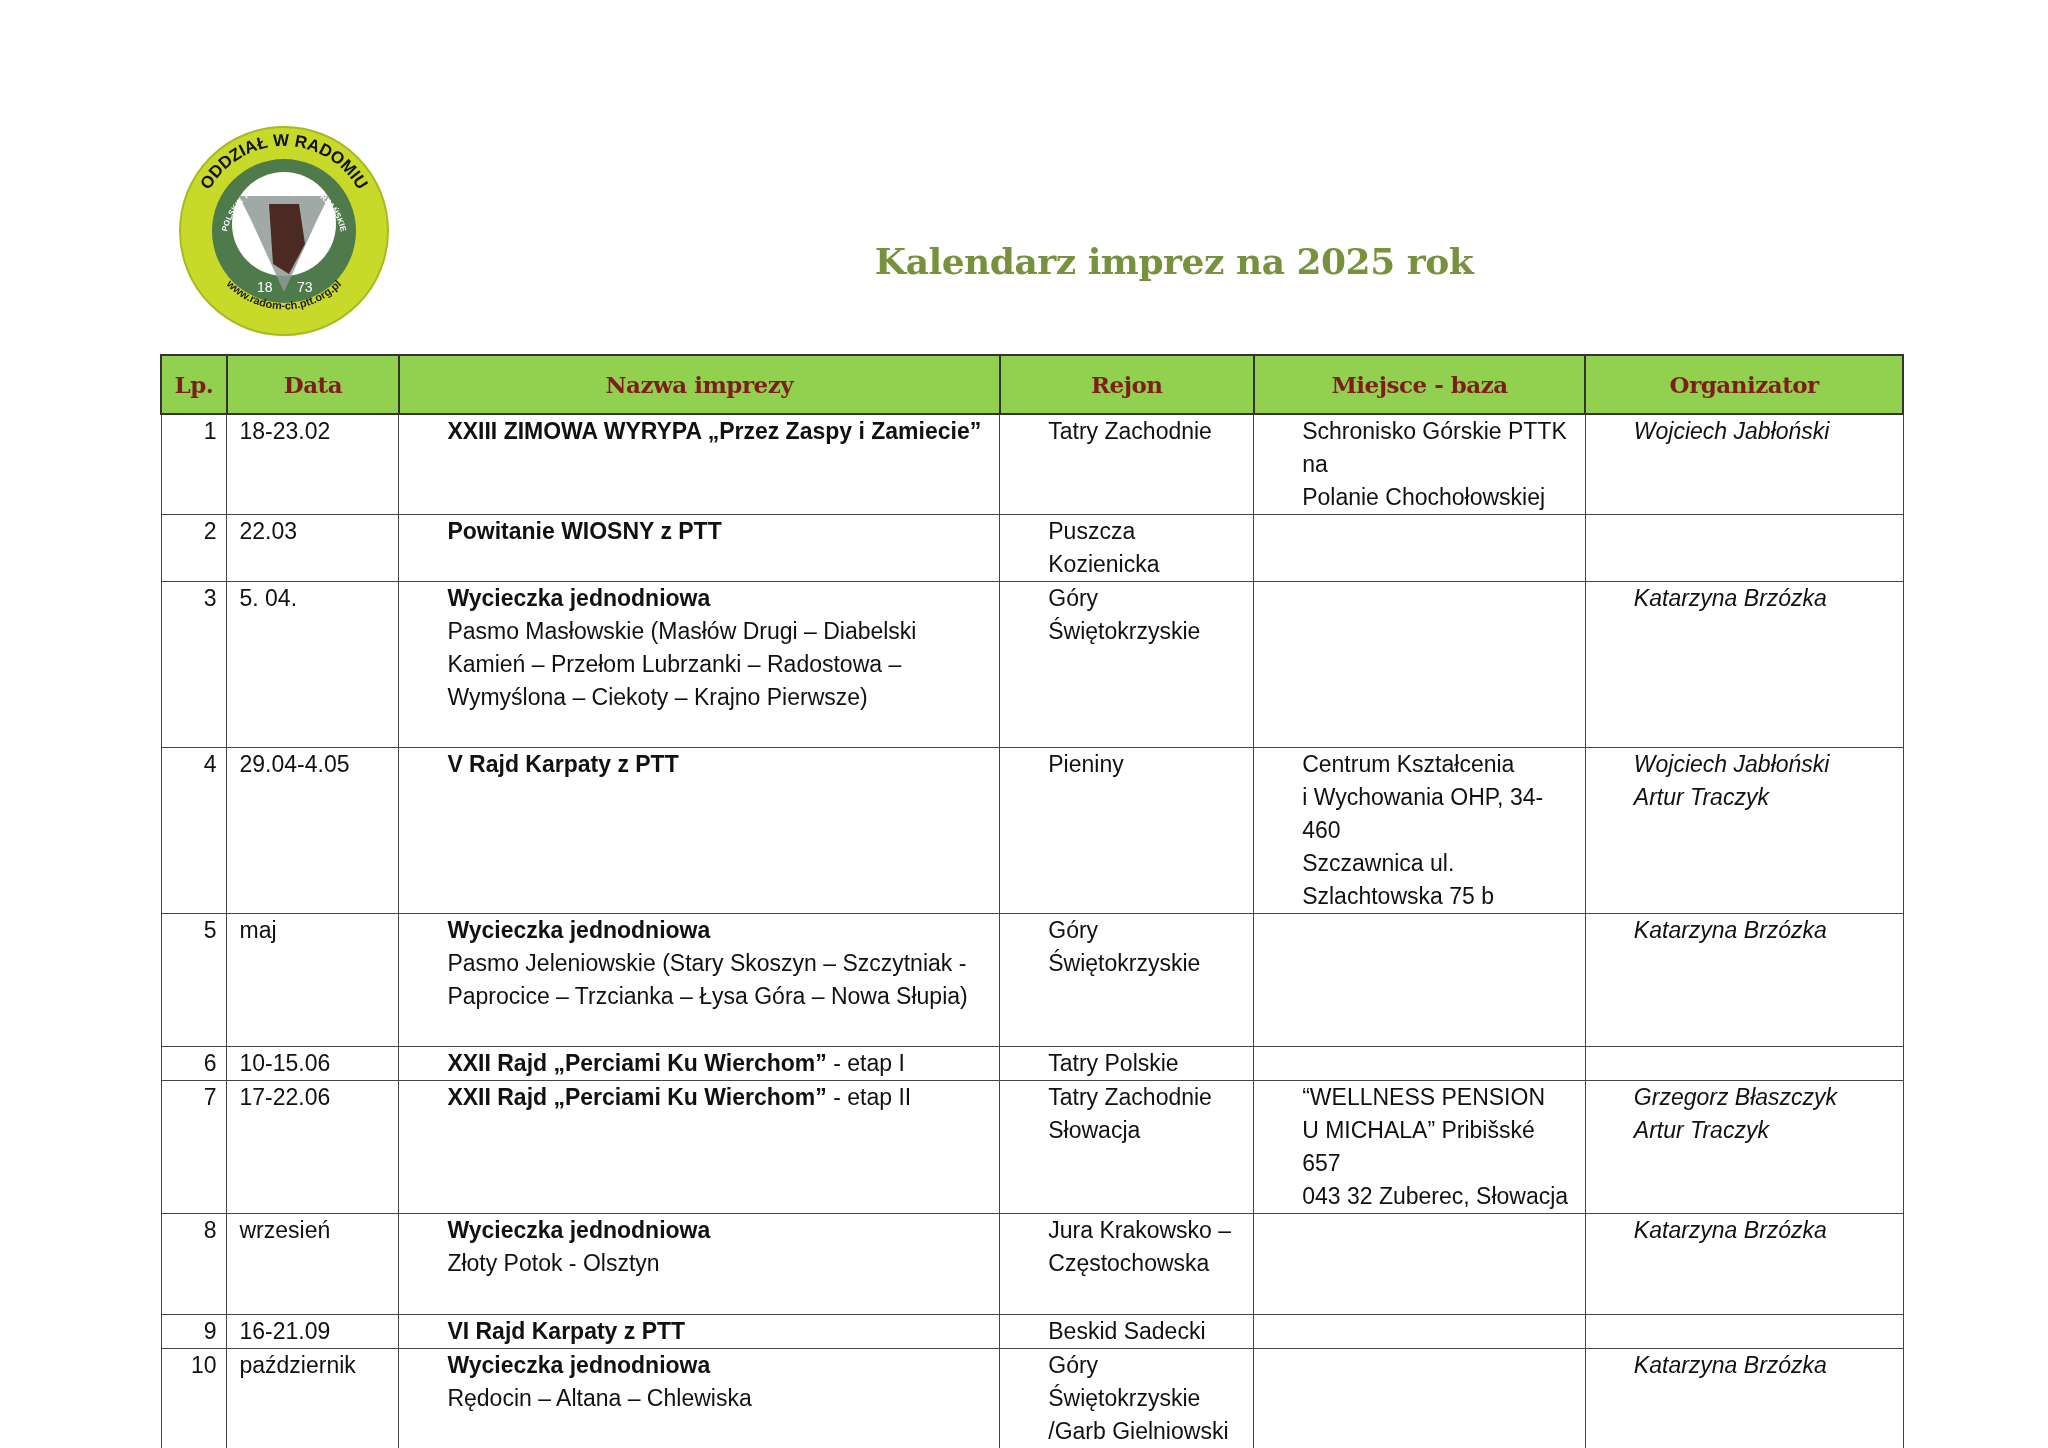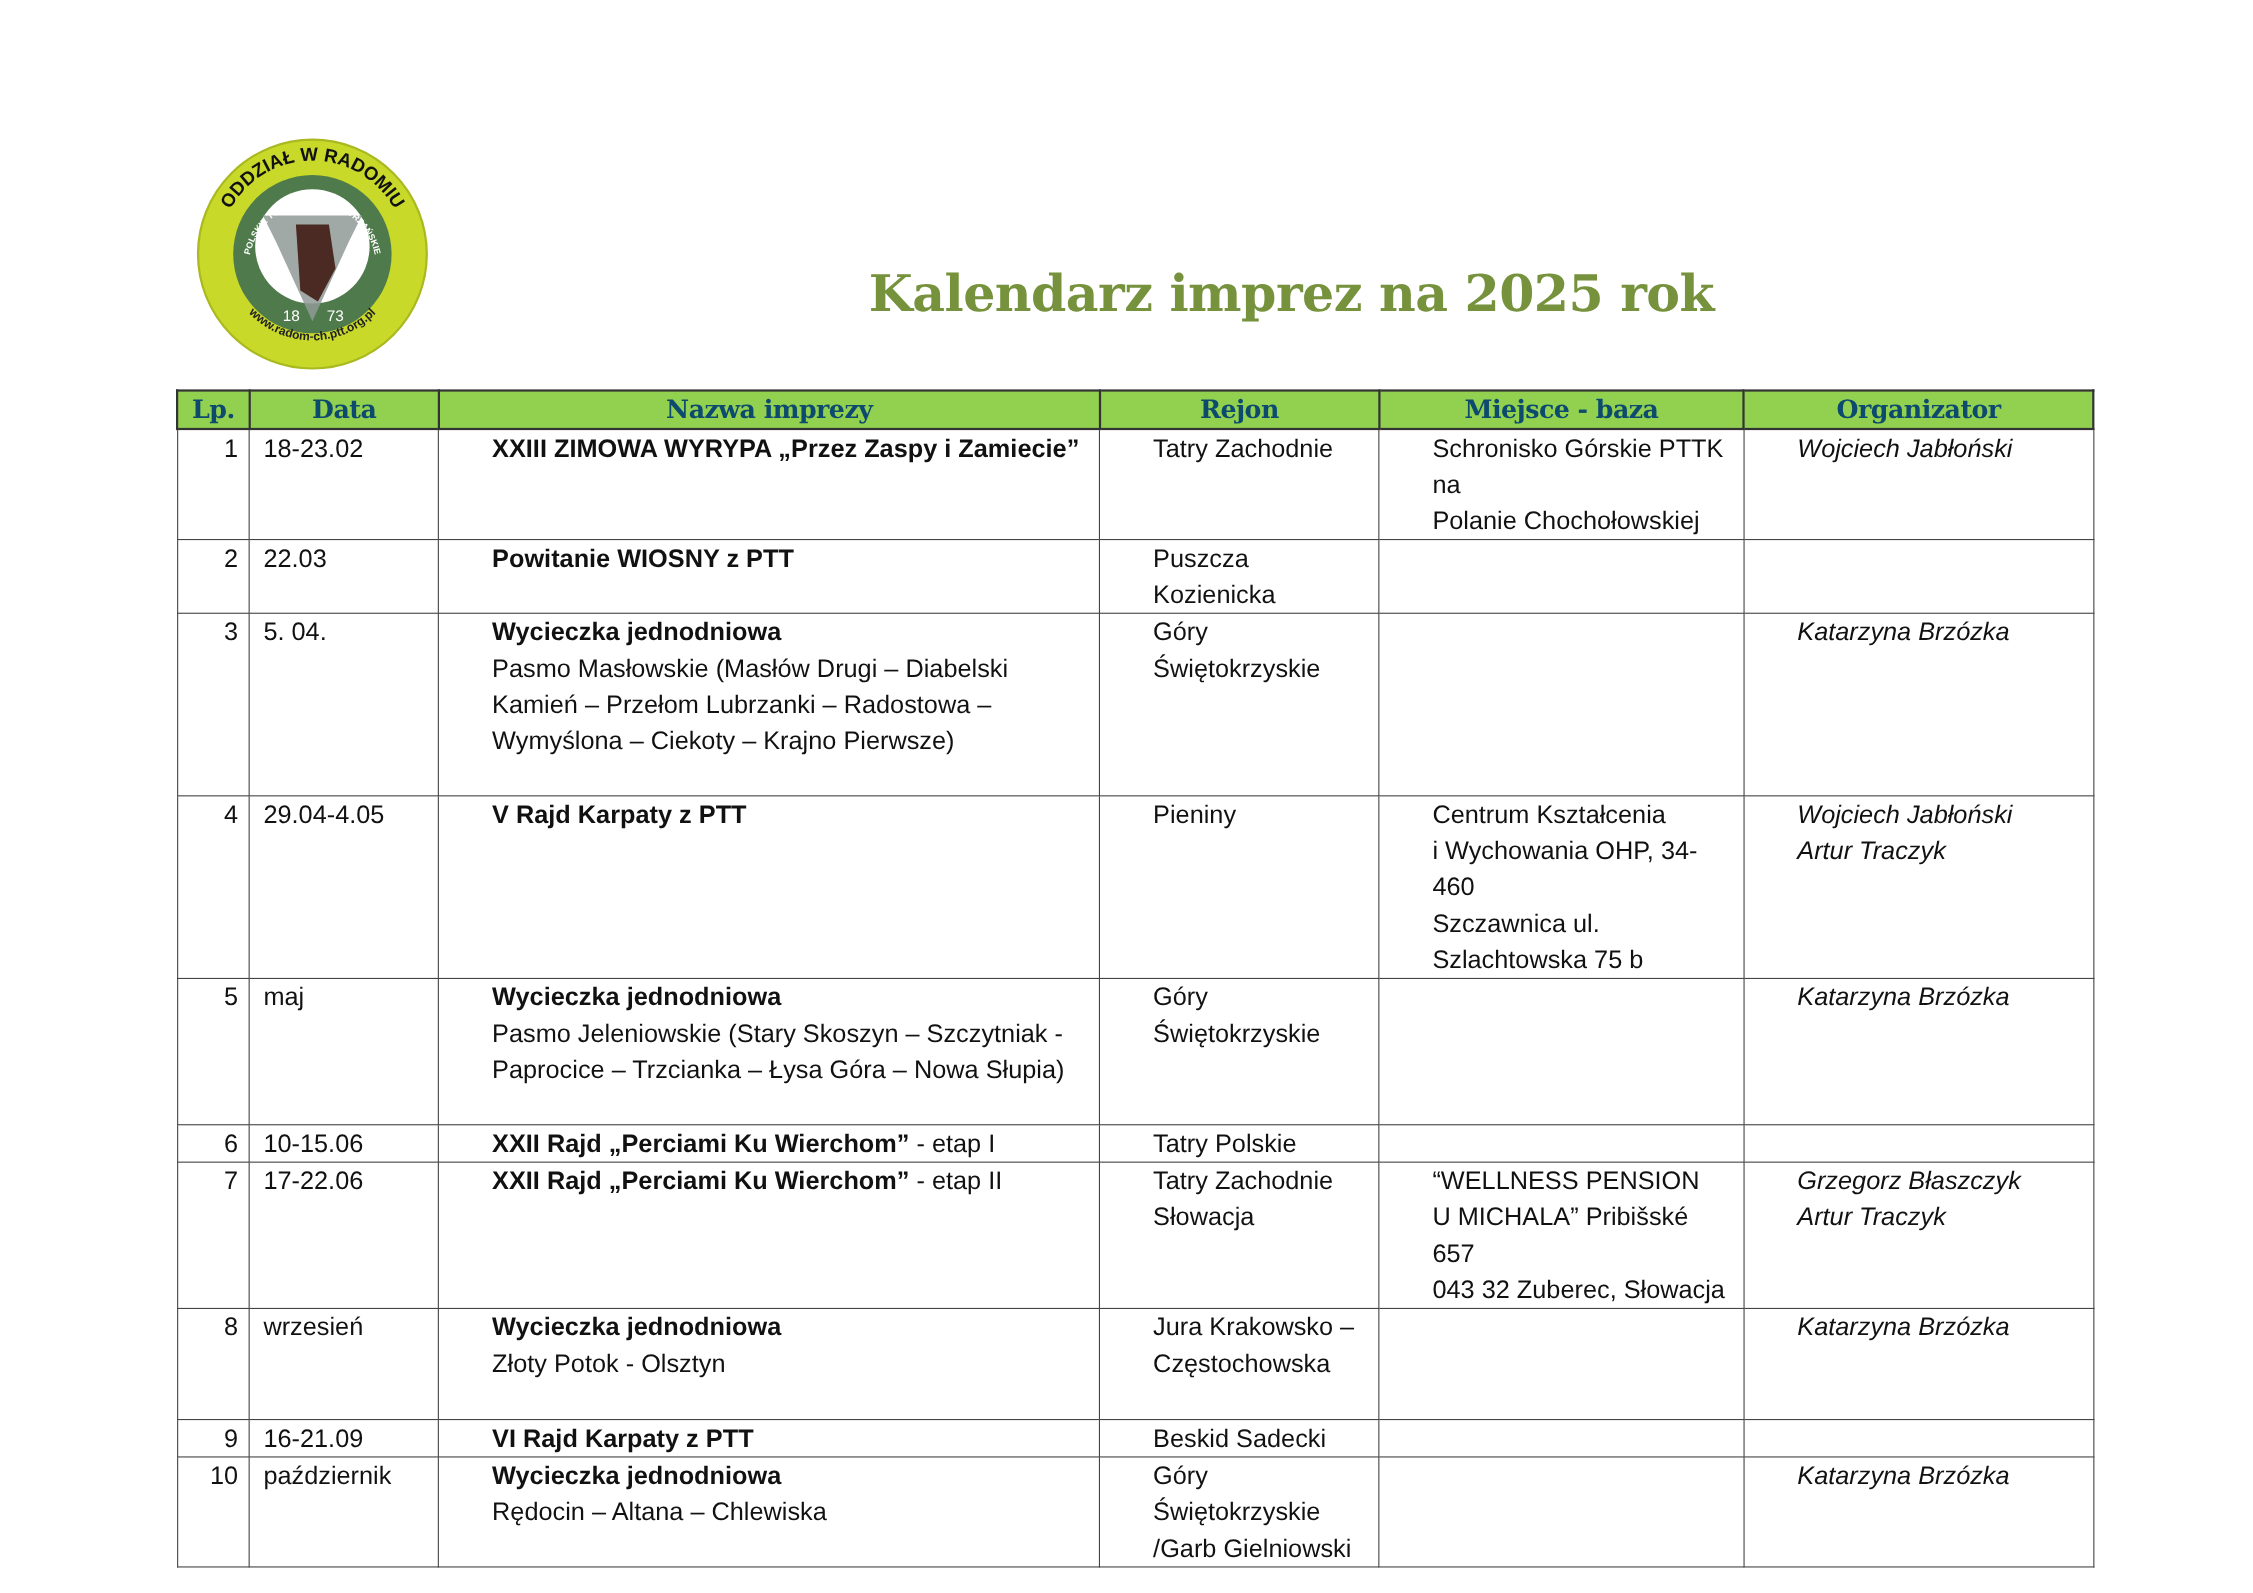--- a/index.html
+++ b/index.html
@@ -1,26 +1,26 @@
 <!DOCTYPE html>
 <html><head>
 <meta charset="utf-8">
 <style>
   html, body { margin:0; padding:0; background:#ffffff; }
   body { width:2048px; height:1448px; position:relative; overflow:hidden;
          font-family:"Liberation Sans", sans-serif; color:#111; }
   .logo { position:absolute; left:177px; top:124px; width:214px; height:214px; }
   .title { position:absolute; left:0; top:240px; width:2048px; text-align:center;
            padding-left:300px; box-sizing:border-box;
-           font-family:"DejaVu Serif", serif; font-weight:bold; font-size:46px;
+           font-family:"DejaVu Serif", serif; font-weight:bold; font-size:36px;
            color:#76923c; letter-spacing:-0.5px; }
   table { position:absolute; left:160px; top:354px; width:1744px;
           border-collapse:collapse; font-size:23px; line-height:33px; }
   th { background:#92d050; font-family:"DejaVu Serif", serif; font-weight:bold;
-       font-size:23px; height:32px; padding:0; border:2px solid #333; color:#0c4a6e;
+       font-size:23px; height:32px; padding:12px; border:2px solid #333; color:#7f1d1d;
        letter-spacing:-0.5px; }
   td { border:1.5px solid #444; vertical-align:top; padding:0 12px; }
   td.lp { text-align:right; padding-right:10px; }
   td.name .main { font-weight:bold; }
   td.org { font-style:italic; }
   .line { display:block;margin-left:36px; }
   .suffix { font-weight:normal; }
 </style>
 </head>
 <body>

